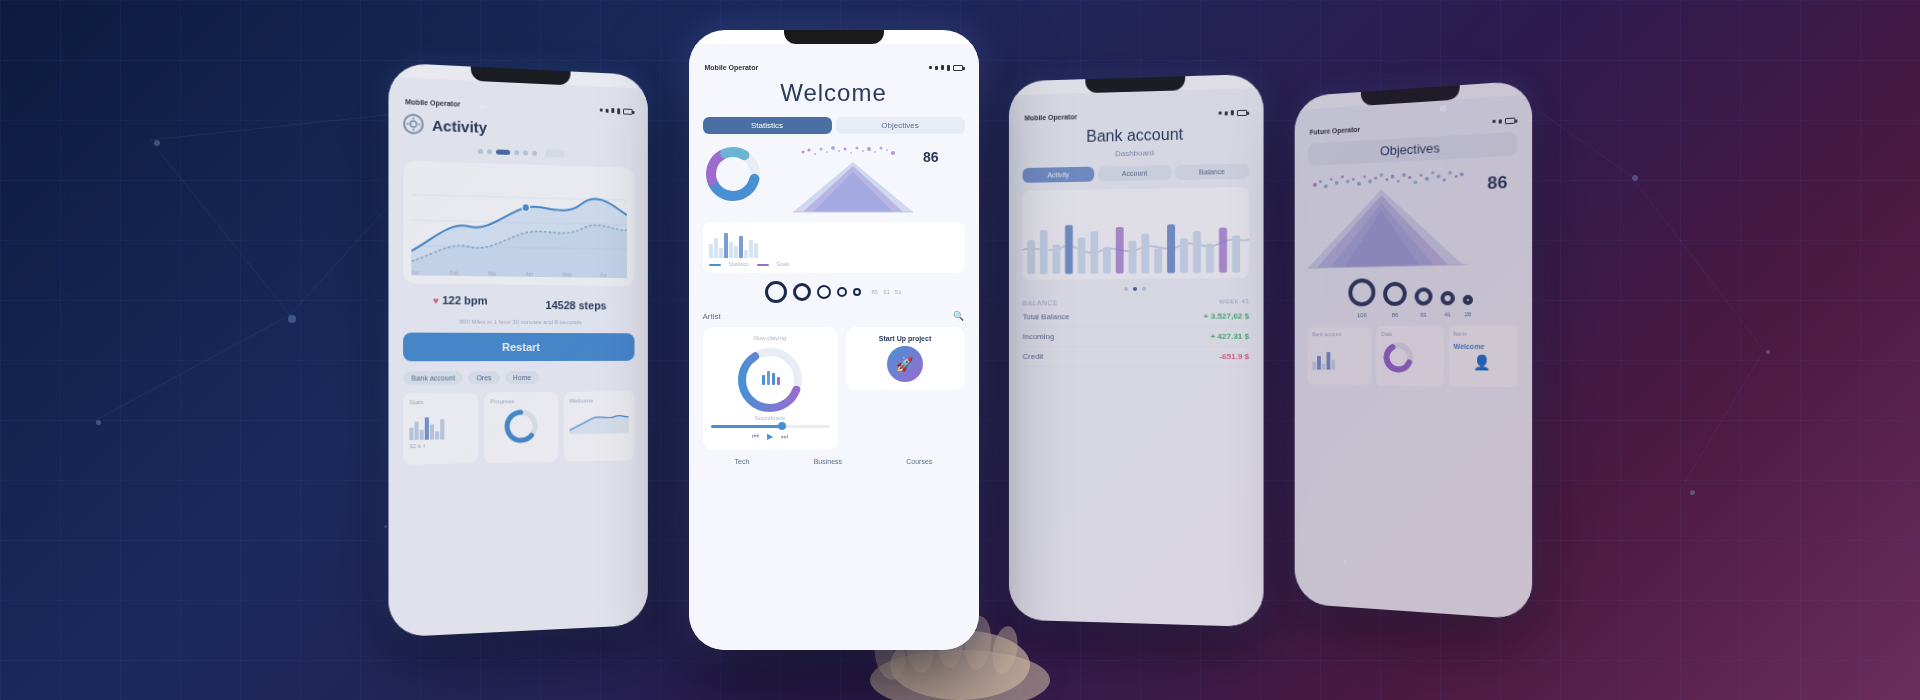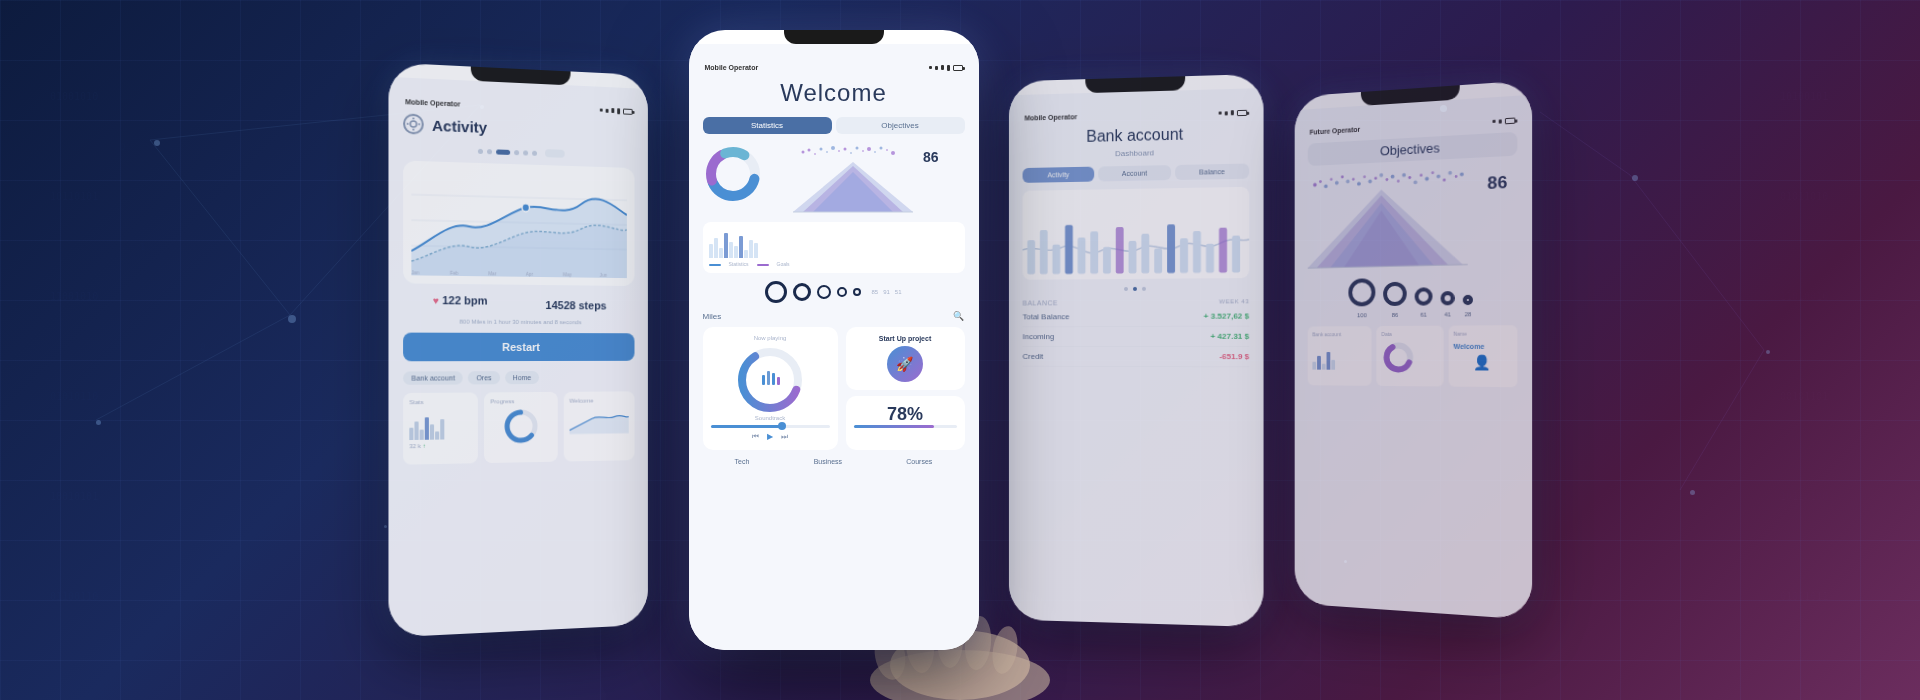--- a/index.html
+++ b/index.html
@@ -705,21 +705,21 @@
       <div class="circle-indicators">
         <div style="width:22px;height:22px;border-radius:50%;border:3px solid #1a2a4c;"></div>
         <div style="width:18px;height:18px;border-radius:50%;border:3px solid #1a2a4c;"></div>
         <div style="width:14px;height:14px;border-radius:50%;border:2px solid #1a2a4c;"></div>
         <div style="width:10px;height:10px;border-radius:50%;border:2px solid #1a2a4c;"></div>
         <div style="width:8px;height:8px;border-radius:50%;border:2px solid #1a2a4c;"></div>
         <div style="font-size:6px;color:#aab5cc;margin-left:4px;">85 &nbsp; 91 &nbsp; 51</div>
       </div>
 
       <div class="artist-section">
-        <span class="artist-label">Miles</span>
+        <span class="artist-label">Artist</span>
         <span style="font-size:9px;color:#8a9ab5;">🔍</span>
       </div>
 
       <div style="display:flex;gap:8px;margin-bottom:8px;">
 
         <div style="background:white;border-radius:10px;padding:8px;flex:1;text-align:center;">
           <div style="font-size:6px;color:#aab5cc;margin-bottom:4px;">Now playing</div>
           <div style="position:relative;width:70px;height:70px;margin:0 auto;">
             <svg width="70" height="70" viewBox="0 0 70 70">
               <circle cx="35" cy="35" r="28" fill="none" stroke="#e8edf5" stroke-width="8"></circle>
@@ -749,26 +749,20 @@
             <span style="font-size:8px;color:#4a8fd4;">▶</span>
             <span style="font-size:8px;color:#8a9ab5;">⏭</span>
           </div>
         </div>
 
         <div style="flex:1;display:flex;flex-direction:column;gap:6px;">
           <div style="background:white;border-radius:10px;padding:8px;text-align:center;">
             <div style="font-size:7px;color:#2a3a5c;font-weight:600;margin-bottom:4px;">Start Up project</div>
             <div style="width:36px;height:36px;margin:0 auto;background:linear-gradient(135deg,#4a8fd4,#9b6bcf);border-radius:50%;display:flex;align-items:center;justify-content:center;">
               <span style="color:white;font-size:14px;">🚀</span>
-            </div>
-          </div>
-          <div style="background:white;border-radius:10px;padding:8px;text-align:center;flex:1;">
-            <div style="font-size:18px;font-weight:bold;color:#2a3a5c;">78%</div>
-            <div style="background:#e8edf5;height:3px;border-radius:2px;">
-              <div style="width:78%;height:100%;background:linear-gradient(90deg,#4a8fd4,#9b6bcf);border-radius:2px;"></div>
             </div>
           </div>
         </div>
       </div>
 
       <div style="display:flex;justify-content:space-around;">
         <span style="font-size:7px;color:#5a7090;">Tech</span>
         <span style="font-size:7px;color:#5a7090;">Business</span>
         <span style="font-size:7px;color:#5a7090;">Courses</span>
       </div>

